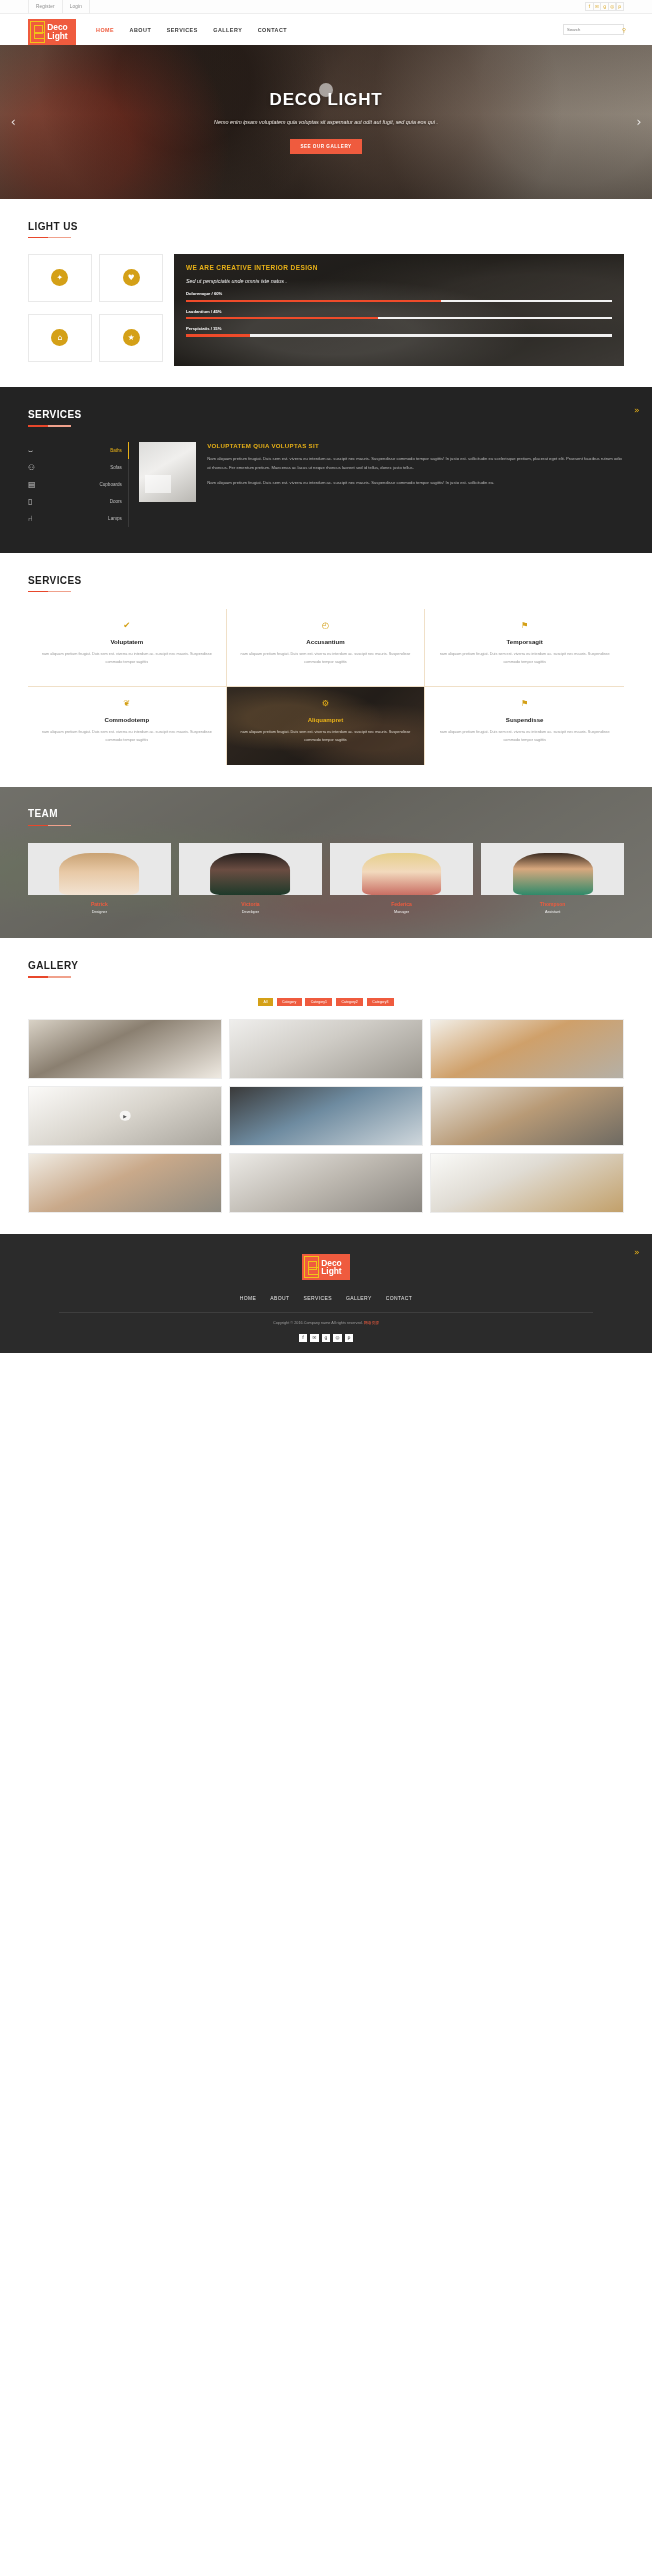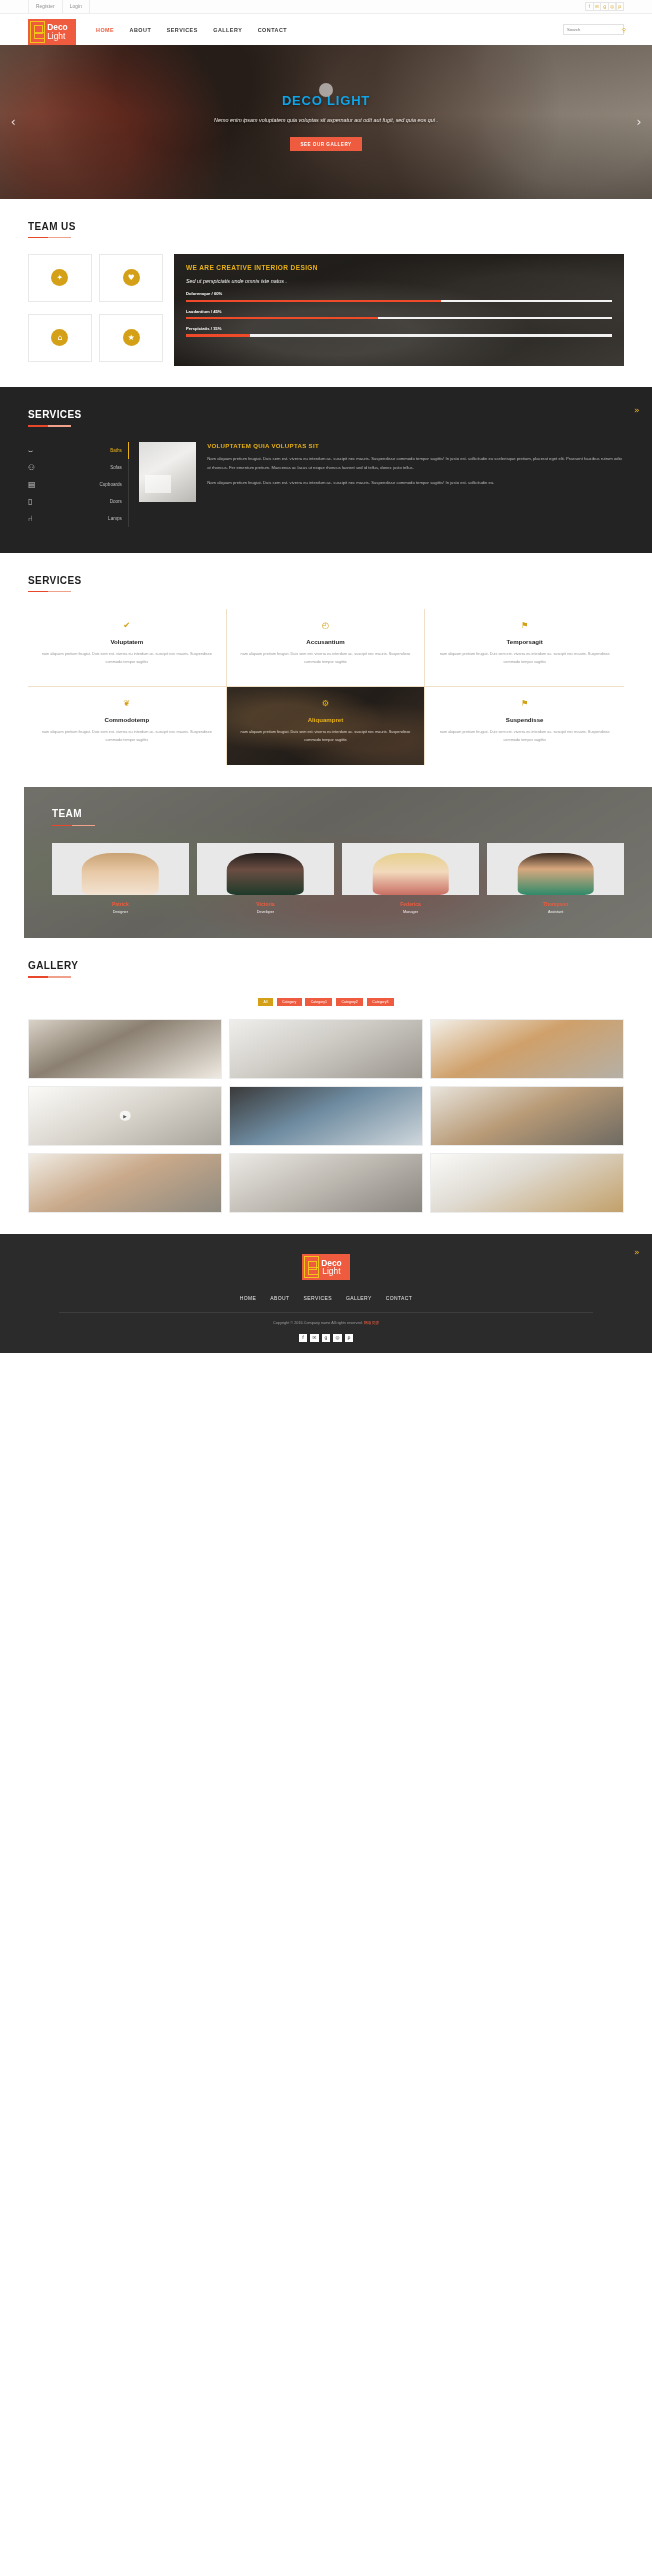--- a/index.html
+++ b/index.html
@@ -74,21 +74,21 @@
   .logo-mark:before {
     content:""; position:absolute; left:2.3px; top:3.1px;
     width: 7.7px; height: 7px; border: 0.8px solid #f0c419;
   }
   .logo-mark:after {
     content:""; position:absolute; left:2.3px; bottom:2.3px;
     width: 9.2px; height: 5.4px; border: 0.8px solid #f0c419;
   }
   .logo-text { color: #fff; line-height: 1; }
   .logo-text .l1 { font-size: 8.4px; font-weight: 700; display:block; }
-  .logo-text .l2 { font-size: 8.4px; font-weight: 400; display:block; margin-top:0; }
+  .logo-text .l2 { font-size: 8.4px; font-weight: 700; display:block; margin-top:0; }
 
   .mainnav { display: flex; gap: 15.4px; margin-left: 20px; }
   .nav-item {
     font-size: 5.4px;
     font-weight: 700;
     letter-spacing: 0.5px;
     color: #3a3a3a;
   }
   .nav-item.active { color: #ef5b3e; }
 
@@ -128,22 +128,22 @@
     background:
       linear-gradient(180deg, rgba(30,22,18,.45) 0%, rgba(25,18,14,.30) 45%, rgba(20,15,12,.55) 100%);
   }
   .hero-center {
     position: absolute; inset: 0;
     display: flex; flex-direction: column;
     align-items: center; justify-content: center;
     z-index: 3;
   }
   .hero-title {
-    color: #0ea5e9;
-    font-size: 13px;
+    color: #ffffff;
+    font-size: 17px;
     font-weight: 700;
     letter-spacing: 0.8px;
     text-shadow: 0 0.8px 3.1px rgba(0,0,0,.5);
   }
   .hero-sub {
     color: #f2ece6;
     font-size: 5.4px;
     font-style: italic;
     text-align: center;
     line-height: 2.1;
@@ -330,21 +330,20 @@
   .svc-cell.featured .svc-in { position: relative; z-index: 2; }
   .svc-cell.featured .svc-name { color: #e8b117; }
   .svc-cell.featured .svc-desc { color: #ddd6cc; }
   .svc-cell.featured .svc-ico { color: #e8b117; }
 
   
   .team {
     padding: 21.5px 28px 24.6px;
     position: relative;
     overflow: hidden;
-    margin-left: 24px;
   }
   .team-bg {
     position:absolute; inset:0;
     background:
       radial-gradient(ellipse at 18% 55%, rgba(120,150,90,.4) 0 16%, transparent 42%),
       radial-gradient(ellipse at 55% 70%, rgba(160,40,40,.45) 0 14%, transparent 40%),
       linear-gradient(150deg,#8e8c80 0%,#6d6a5f 40%,#9d9a8e 100%);
   }
   .team-bg:after { content:""; position:absolute; inset:0; background: rgba(95,95,92,.62); }
   .team-inner { position: relative; z-index: 2; }
@@ -481,21 +480,21 @@
   <span class="hero-arrow right">›</span>
   <div class="hero-dot"></div>
   <div class="hero-center">
     <div class="hero-title">DECO LIGHT</div>
     <div class="hero-sub">Nemo enim ipsam voluptatem quia voluptas sit aspernatur aut odit aut fugit, sed quia eos qui .</div>
     <div class="hero-btn">SEE OUR GALLERY</div>
   </div>
 </div>
 
 <div class="section">
-  <div class="sec-title">TEAM US</div>
+  <div class="sec-title">LIGHT US</div>
   <div class="sec-rule"></div>
   <div class="about-row">
     <div class="about-icons">
       <div class="ibox">
         <span class="icircle">✦</span>
       </div>
       <div class="ibox">
         <span class="icircle">♥</span>
       </div>
       <div class="ibox">

